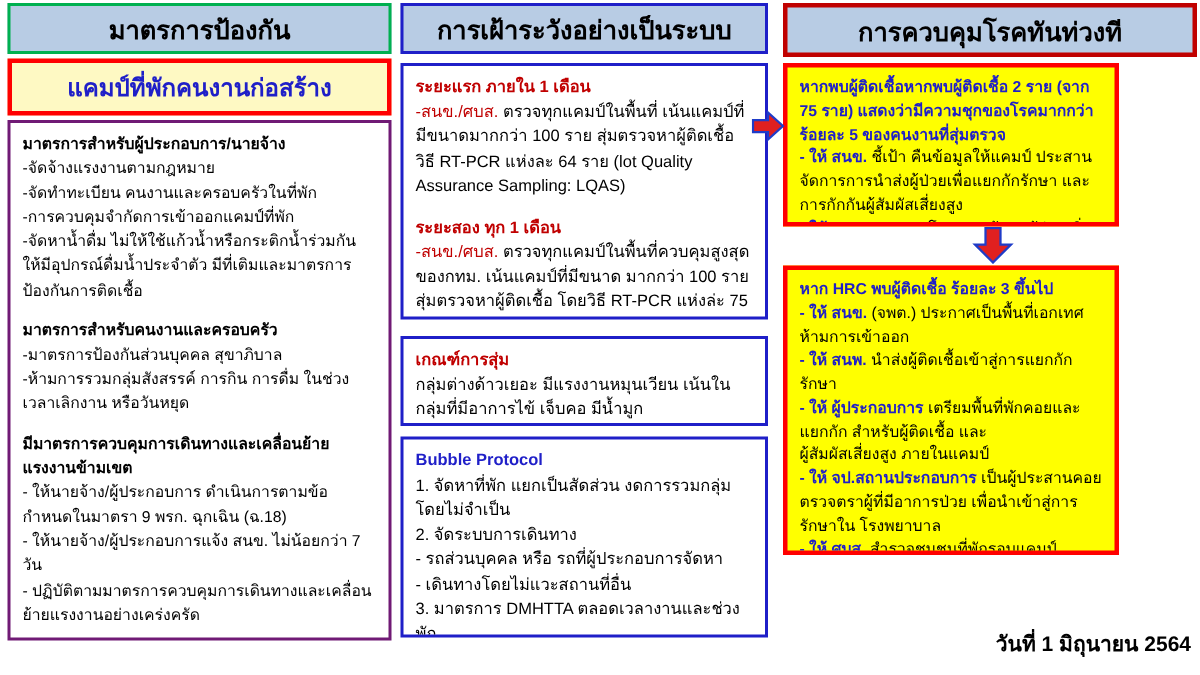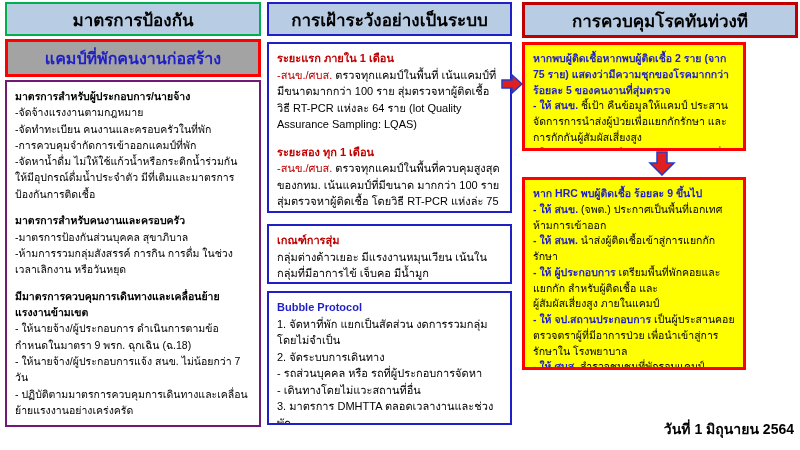--- a/index.html
+++ b/index.html
@@ -20,21 +20,21 @@
   .run-n { color:#000000; }
   .run-b { color:#000000; font-weight:bold; }
   .run-r { color:#c00000; }
   .run-rb { color:#c00000; font-weight:bold; }
   .run-bb { color:#1f1fc8; font-weight:bold; }
 
   
   #prev-header { left:5px; top:2px; width:256px; height:34px; border:2px solid #00b050; }
   #prev-banner {
     position:absolute; left:5px; top:39px; width:256px; height:38px;
-    border:3px solid #ff0000; background:#a3a3a3; color:#1f1fc8;
+    border:3px solid #ff0000; background:#fef9c3; color:#1f1fc8;
     font-weight:bold; font-size:16px; display:flex; align-items:center; justify-content:center;
   }
   #prev-body { left:5px; top:80px; width:256px; height:347px; border:2px solid #701a75;
     font-size:10.5px; line-height:1.55; color:#000; }
 
   
   #surv-header { left:267px; top:2px; width:245px; height:34px; border:2px solid #1f1fc8; }
   .surv-box { left:267px; width:245px; border:2px solid #1f1fc8; font-size:11px; line-height:1.5; }
   #surv-box-0 { top:42px;  height:171px; }
   #surv-box-1 { top:224px; height:60px; }
@@ -99,21 +99,21 @@
       <div class="line"><span class="run-n">3. มาตรการ DMHTTA ตลอดเวลางานและช่วงพัก</span></div>
     </div>
 
   <div class="col-header" id="ctrl-header">การควบคุมโรคทันท่วงที</div>
   <div class="box pad ctrl-box" id="ctrl-box-0">
       <div class="line"><span class="run-bb">หากพบผู้ติดเชื้อหากพบผู้ติดเชื้อ 2 ราย (จาก 75 ราย) แสดงว่ามีความชุกของโรคมากกว่าร้อยละ 5 ของคนงานที่สุ่มตรวจ</span></div>
       <div class="line"><span class="run-bb">- ให้ สนข.</span><span class="run-n"> ชี้เป้า คืนข้อมูลให้แคมป์ ประสาน จัดการการนำส่งผู้ป่วยเพื่อแยกกักรักษา และการกักกันผู้สัมผัสเสี่ยงสูง</span></div>
       <div class="line"><span class="run-bb">- ให้ ศบส.</span><span class="run-n"> สอบสวนโรค และค้นหาผู้ป่วยเพิ่มเติม (HRC)</span></div>
     </div>
   <div class="box pad ctrl-box" id="ctrl-box-1">
-      <div class="line"><span class="run-bb">หาก HRC พบผู้ติดเชื้อ ร้อยละ 9 ขึ้นไป</span></div>
+      <div class="line"><span class="run-bb">หาก HRC พบผู้ติดเชื้อ ร้อยละ 3 ขึ้นไป</span></div>
       <div class="line"><span class="run-bb">- ให้ สนข.</span><span class="run-n"> (จพต.) ประกาศเป็นพื้นที่เอกเทศ ห้ามการเข้าออก</span></div>
       <div class="line"><span class="run-bb">- ให้ สนพ.</span><span class="run-n"> นำส่งผู้ติดเชื้อเข้าสู่การแยกกักรักษา</span></div>
       <div class="line"><span class="run-bb">- ให้ ผู้ประกอบการ</span><span class="run-n"> เตรียมพื้นที่พักคอยและแยกกัก สำหรับผู้ติดเชื้อ และ</span></div>
       <div class="line"><span class="run-n">ผู้สัมผัสเสี่ยงสูง ภายในแคมป์</span></div>
       <div class="line"><span class="run-bb">- ให้ จป.สถานประกอบการ</span><span class="run-n"> เป็นผู้ประสานคอยตรวจตราผู้ที่มีอาการป่วย เพื่อนำเข้าสู่การรักษาใน โรงพยาบาล</span></div>
       <div class="line"><span class="run-bb">- ให้ ศบส.</span><span class="run-n"> สำรวจชุมชนที่พักรอบแคมป์ก่อสร้าง สุ่มสำรวจการหาติดเชื้อ</span></div>
       <div class="line"><span class="run-bb">- ให้ฝ่ายปกครอง/ฝ่ายความมั่นคง/เทศกิจ</span><span class="run-n"> กำชับ กวดขัน มาตรการ Bubble and Seal</span></div>
     </div>
 
   <svg id="arrow-right" viewBox="0 0 22 24" xmlns="http://www.w3.org/2000/svg">

